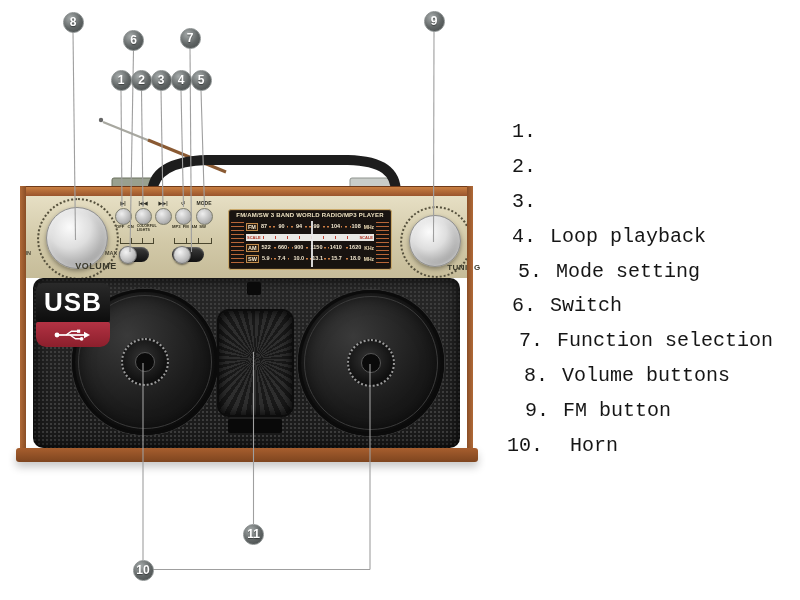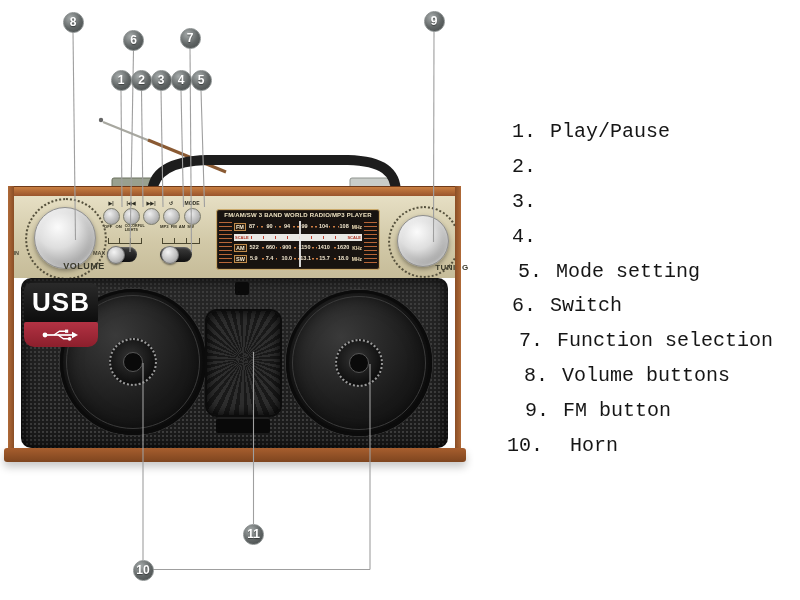--- a/index.html
+++ b/index.html
@@ -3,21 +3,21 @@
 <meta charset="utf-8">
 <style>
   html,body{margin:0;padding:0;background:#fff;}
   #stage{position:relative;width:800px;height:600px;background:#fff;overflow:hidden;
          font-family:"Liberation Sans",sans-serif;}
   svg.layer{position:absolute;left:0;top:0;pointer-events:none;}
   #bg-svg{z-index:1;}
   #fg-svg{z-index:5;}
 
   
-  #radio-body{position:absolute;left:8px;top:186px;width:453px;height:246px;z-index:2;padding-left:16px;}
+  #radio-body{position:absolute;left:20px;top:186px;width:453px;height:246px;z-index:2;padding-left:16px;}
   .wood-top{position:absolute;left:0;top:0;width:453px;height:10px;
     background:linear-gradient(180deg,#c97f42,#94502a);border-top:1px solid #6e3a1a;}
   .gold-panel{position:absolute;left:0;top:10px;width:453px;height:82px;
     background:linear-gradient(180deg,#e6dfc4,#d2c9a8 55%,#c6bc99);}
   .wood-left{position:absolute;left:0;top:0;width:6px;height:262px;
     background:linear-gradient(90deg,#b06a38,#8a4e26);}
   .wood-right{position:absolute;left:447px;top:0;width:6px;height:262px;
     background:linear-gradient(270deg,#b06a38,#8a4e26);}
   .wood-bottom{position:absolute;left:-4px;top:262px;width:462px;height:14px;border-radius:3px;
     background:linear-gradient(180deg,#a75e2e,#7e451f);box-shadow:0 5px 8px rgba(0,0,0,.22);}
@@ -309,30 +309,30 @@
   <div class="callout" style="left:123px;  top:29.5px;">6</div>
   <div class="callout" style="left:179.5px;top:27.5px;">7</div>
   <div class="callout" style="left:62.5px; top:11.5px;">8</div>
   <div class="callout" style="left:423.5px;top:10.5px;">9</div>
   <div class="callout" style="left:132.5px;top:559.5px;">10</div>
   <div class="callout" style="left:243px;  top:523.5px;text-align:right;">11</div>
 
   <ol id="legend">
     <li>
         <span class="num">1.</span>
-        <span class="lbl">Play/Pause</span>
       </li>
     <li>
         <span class="num">2.</span>
       </li>
     <li>
         <span class="num">3.</span>
       </li>
     <li>
         <span class="num">4.</span>
+        <span class="lbl">Loop playback</span>
       </li>
     <li>
         <span class="num">5.</span>
         <span class="lbl">Mode setting</span>
       </li>
     <li>
         <span class="num">6.</span>
         <span class="lbl">Switch</span>
       </li>
     <li>

